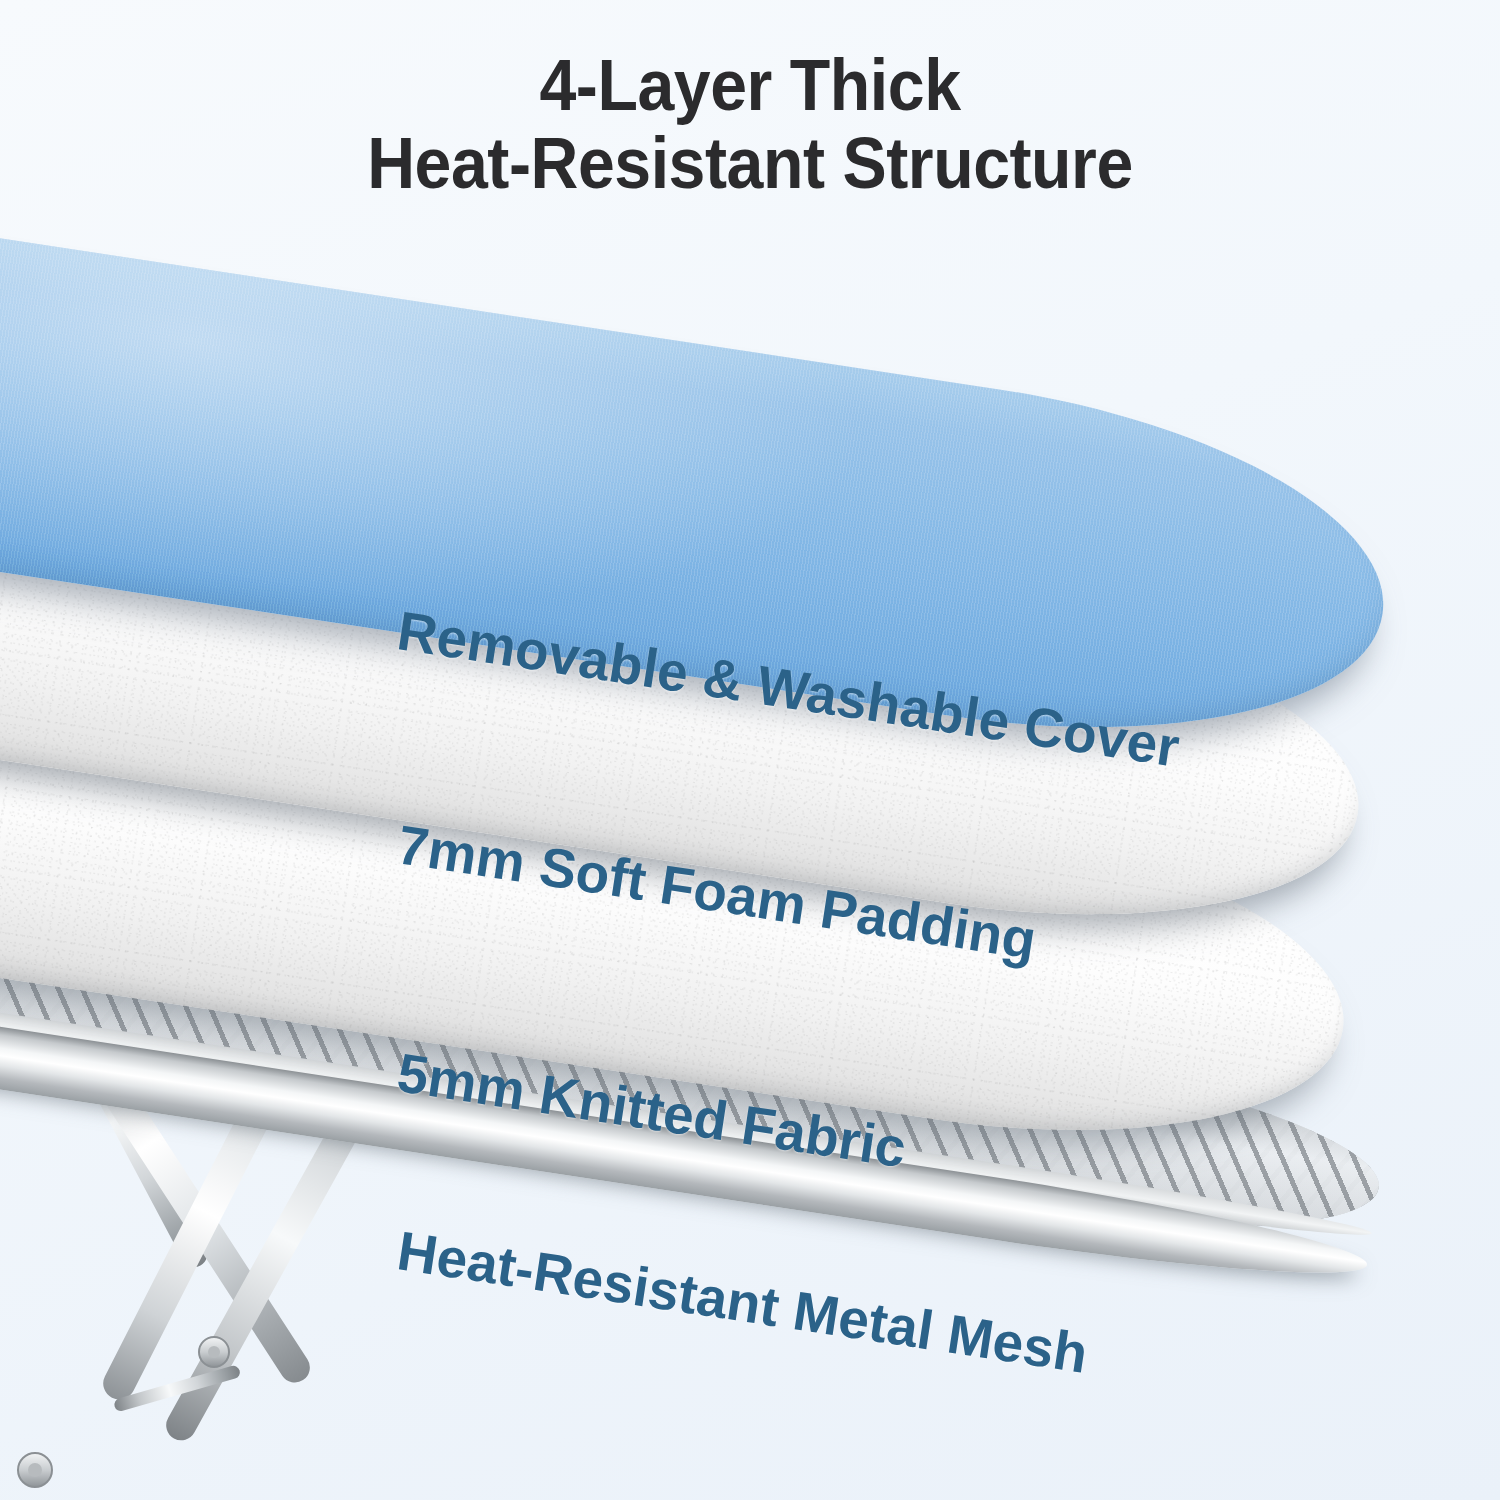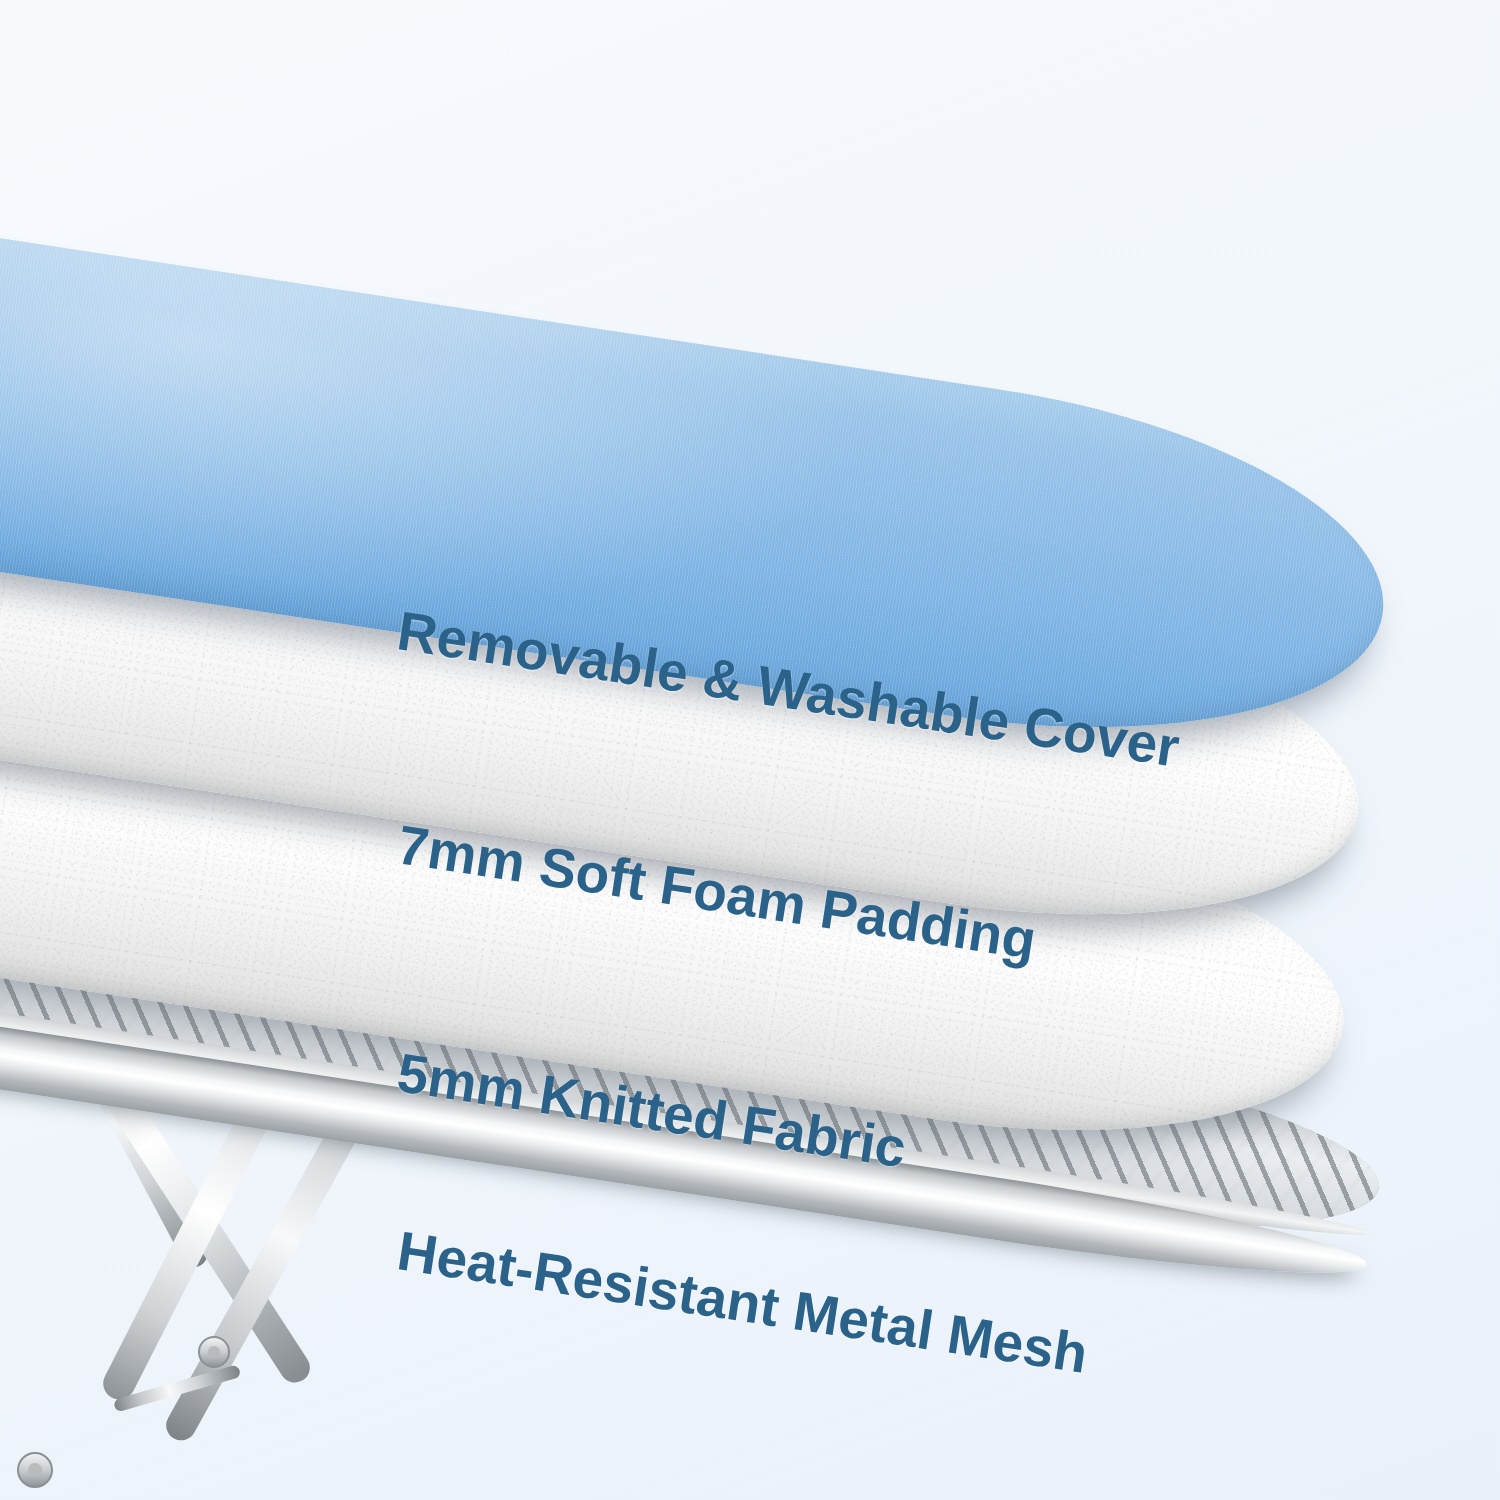--- a/index.html
+++ b/index.html
@@ -254,20 +254,24 @@
   #label-cover { left: 398px; top: 598px; font-size: 55px; transform: rotate(8.6deg); }
   #label-foam  { left: 398px; top: 812px; font-size: 55px; transform: rotate(8.6deg); }
   #label-knit  { left: 398px; top: 1040px; font-size: 55px; transform: rotate(8.6deg); }
   #label-mesh  { left: 398px; top: 1218px; font-size: 55px; transform: rotate(8.6deg); }
 </style>
 </head>
 <body>
 
 <div id="stage">
 
+  <div class="title-block">
+    <span class="title-line">4-Layer Thick</span>
+    <span class="title-line">Heat-Resistant Structure</span>
+  </div>
 
   <svg id="legs" viewBox="0 0 1500 1500">
     <defs>
       <linearGradient id="tubeA" x1="0" y1="0" x2="1" y2="0">
         <stop offset="0%" stop-color="#8e9397"></stop>
         <stop offset="18%" stop-color="#cfd3d6"></stop>
         <stop offset="40%" stop-color="#ffffff"></stop>
         <stop offset="62%" stop-color="#dfe3e6"></stop>
         <stop offset="85%" stop-color="#a6abaf"></stop>
         <stop offset="100%" stop-color="#868b8f"></stop>

